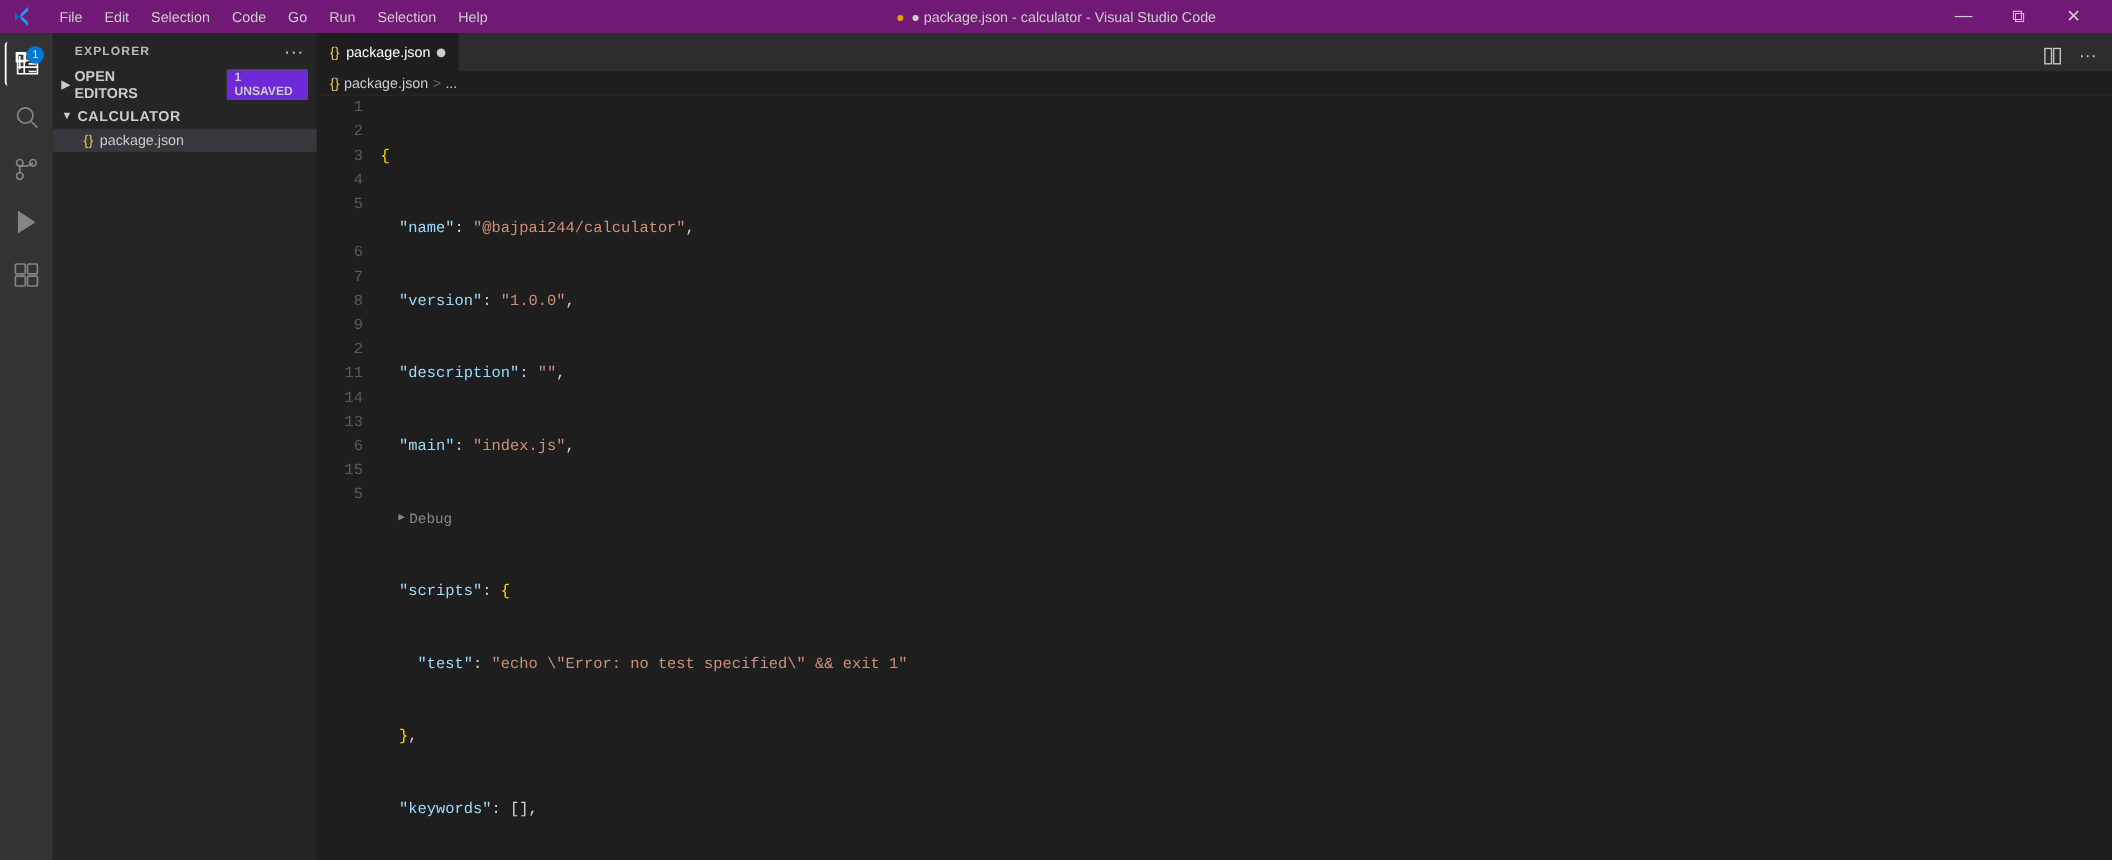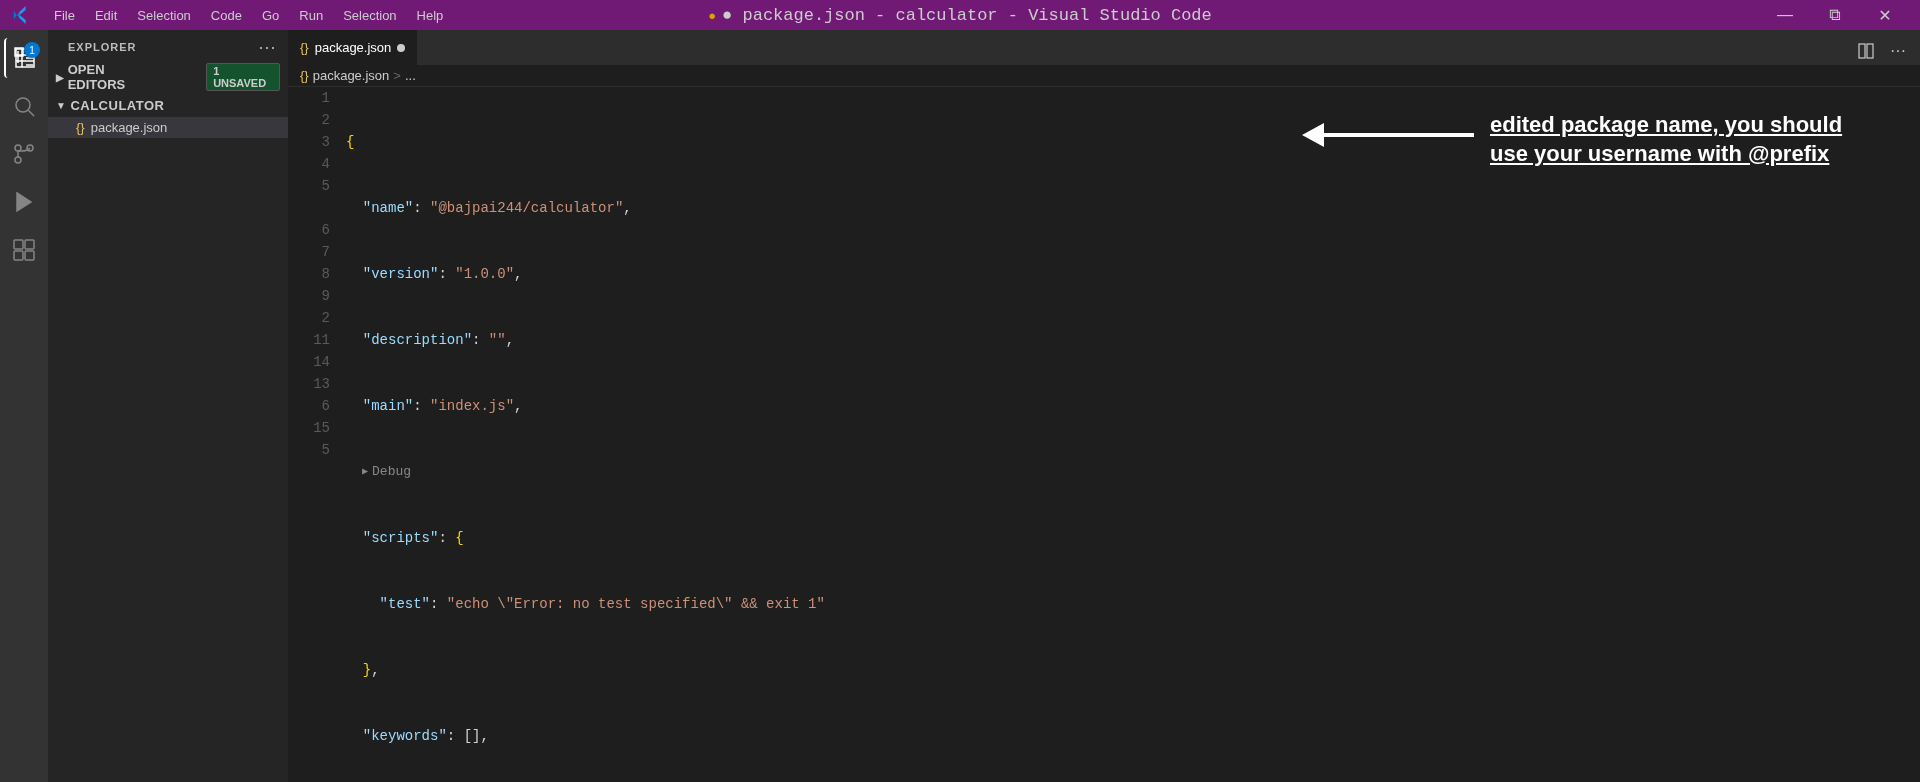--- a/index.html
+++ b/index.html
@@ -162,21 +162,21 @@
     .section-badge {
       margin-left: 8px;
       background: #333333;
       color: #cccccc;
       font-size: 11px;
       padding: 1px 6px;
       border-radius: 2px;
       border: 1px solid #555;
     }
     .section-badge.unsaved {
-      background: #14532d;
+      background: #6d28d9;
       margin-left: 44px;
     }
 
     .file-item {
       display: flex;
       align-items: center;
       padding: 3px 8px 3px 28px;
       cursor: pointer;
       color: #cccccc;
       font-size: 13px;
@@ -386,21 +386,21 @@
       <span class="menu-item">Selection</span>
       <span class="menu-item">Code</span>
       <span class="menu-item">Go</span>
       <span class="menu-item">Run</span>
       <span class="menu-item">Selection</span>
       <span class="menu-item">Help</span>
     </div>
   </div>
   <div class="titlebar-center">
     <span style="color:#e0a000;">●</span>
-    <span style="color:#cccccc;font-size:17px;font-family:Liberation Mono, monospace;">● package.json - calculator - Visual Studio Code</span>
+    <span style="color:#cccccc;font-size:13px;">● package.json - calculator - Visual Studio Code</span>
   </div>
   <div class="titlebar-right">
     <div class="win-btn">—</div>
     <div class="win-btn">⧉</div>
     <div class="win-btn close">✕</div>
   </div>
 </div>
 
 <div class="main">
 
@@ -529,26 +529,17 @@
         <div class="code-line"><span class="c-punct">&nbsp;&nbsp;</span><span class="c-key">"keywords"</span><span class="c-punct">: [],</span></div>
         
         
         
         
         
         
         
       </div>
 
-      <div class="annotation-overlay" style="top: 24px; right: 50px;">
-        <div class="annotation-arrow" style="margin-top: 12px;">
-          <div style="position:relative; display:flex; align-items:center;">
-            <div style="width:0;height:0;border-top:12px solid transparent;border-bottom:12px solid transparent;border-right:22px solid white;"></div>
-            <div style="width:150px;height:4px;background:white;"></div>
-          </div>
-        </div>
-        <div class="annotation-text">edited package name, you should use your username with @prefix</div>
-      </div>
 
       <div class="scrollbar-area"></div>
     </div>
   </div>
 </div>
 
 </body></html>

